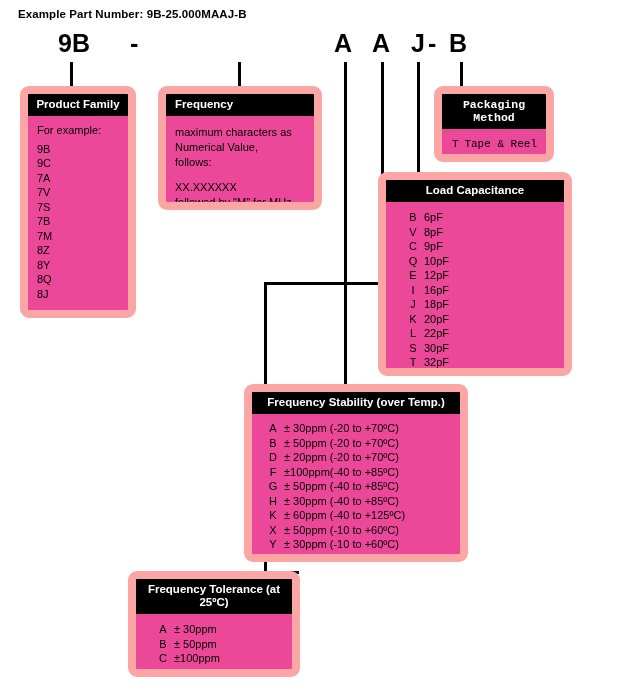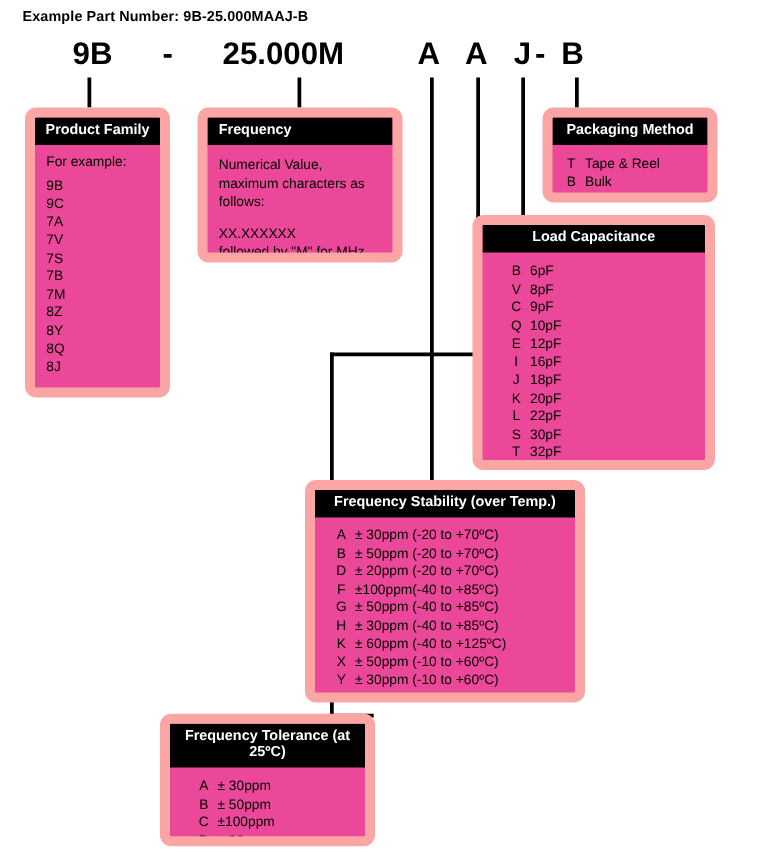--- a/index.html
+++ b/index.html
@@ -75,21 +75,20 @@
 </style>
 </head>
 <body>
 
 <div class="wrap">
 
   <div class="abs" id="example-line">Example Part Number: 9B-25.000MAAJ-B</div>
 
   <div class="abs pn" style="left:58px;top:29px;">9B</div>
   <div class="abs pn" style="left:130px;top:29px;">-</div>
-  <div class="abs pn" style="left:178px;top:29px;">25.000M</div>
   <div class="abs pn" style="left:334px;top:29px;">A</div>
   <div class="abs pn" style="left:372px;top:29px;">A</div>
   <div class="abs pn" style="left:411px;top:29px;">J</div>
   <div class="abs pn" style="left:428px;top:29px;">-</div>
   <div class="abs pn" style="left:449px;top:29px;">B</div>
 
   <div class="abs vline" style="left:70px;top:62px;height:24px;"></div>
 
   <div class="abs vline" style="left:238px;top:62px;height:24px;"></div>
 
@@ -119,30 +118,30 @@
       <div>8Z</div>
       <div>8Y</div>
       <div>8Q</div>
       <div>8J</div>
     </div>
   </div>
 
   <div class="abs box" style="left:158px;top:86px;width:164px;height:124px;">
     <div class="hdr left">Frequency</div>
     <div class="body" style="padding-top:9px;">
+      <div>maximum characters as</div>
       <div>Numerical Value,</div>
-      <div>maximum characters as</div>
       <div>follows:</div>
       <div style="height:10px;"></div>
       <div>XX.XXXXXX</div>
       <div>followed by "M" for MHz</div>
     </div>
   </div>
 
-  <div class="abs box" style="left:434px;top:86px;width:140px;height:76px;">
+  <div class="abs box" style="left:434px;top:86px;width:120px;height:76px;font-family:Liberation Mono, monospace;">
     <div class="hdr">Packaging Method</div>
     <div class="body" style="padding-top:8px;padding-left:4px;">
       <table class="rowlist">
         <tbody>
             <tr>
           <td class="c1">T</td>
           <td class="c3">Tape &amp; Reel</td>
         </tr>
         <tr>
           <td class="c1">B</td>

